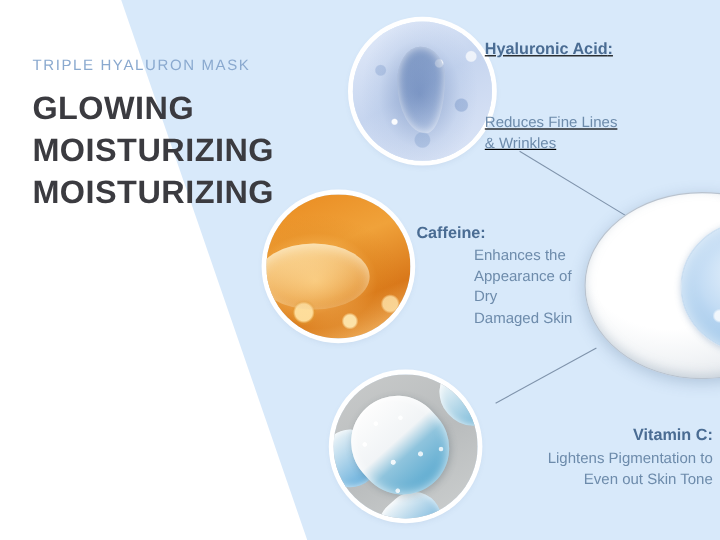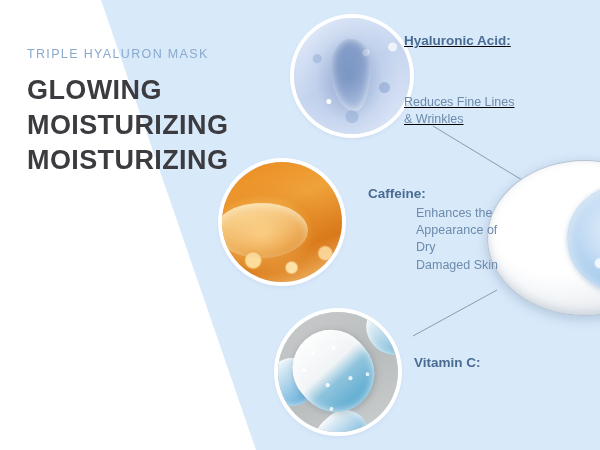--- a/index.html
+++ b/index.html
@@ -78,22 +78,22 @@
   .pill-bm{left:30%;top:84%;width:46%;height:38%;transform:rotate(-42deg);
     background:linear-gradient(180deg,#f4f8fa,#5fa9d6);
     box-shadow:inset 0 0 6px rgba(255,255,255,.8);}
 
   
   .block{position:absolute;}
   .blk-title{font-size:13.5px;font-weight:bold;color:#4a6c93;line-height:1.25;margin:0 0 2px 0;}
   .blk-title .colon{font-weight:bold;}
   .blk-body{font-size:12.5px;color:#6d8bab;line-height:1.38;margin:0;}
   #blk-hya{left:404px;top:33px;width:170px;text-decoration:underline;}
-  #blk-caf{left:368px;top:186px;width:150px;}
-  #blk-vit{left:414px;top:355px;width:180px;}
+  #blk-caf{left:347px;top:186px;width:150px;}
+  #blk-vit{left:414px;top:355px;width:180px;text-align:right;}
 
   
   #lines{position:absolute;left:0;top:0;width:600px;height:450px;}
 
   
   #jar{position:absolute;left:487px;top:160px;width:196px;height:156px;}
   #jar-body{position:absolute;inset:0;border-radius:50%;
     background:radial-gradient(ellipse 70% 72% at 36% 36%,#ffffff 0%,#ffffff 52%,#f3f5f7 74%,#e3e7ec 100%);
     box-shadow:0 3px 12px rgba(70,100,140,.28),inset 0 -3px 8px rgba(170,185,200,.5);
     border:1px solid #b9c3cf;}
@@ -154,15 +154,17 @@
   <div class="circ" id="circ-vit">
     <div class="img caps">
       <div class="pill pill-tr"></div>
       <div class="pill pill-bl"></div>
       <div class="pill pill-bm"></div>
       <div class="pill pill-main"></div>
     </div>
   </div>
   <div class="block" id="blk-vit">
     <p class="blk-title"><span>Vitamin C</span><span class="colon">:</span></p>
+    <p class="blk-body" style="white-space: pre-line;">Lightens Pigmentation to
+Even out Skin Tone</p>
   </div>
 
 </div>
 
 </body></html>

